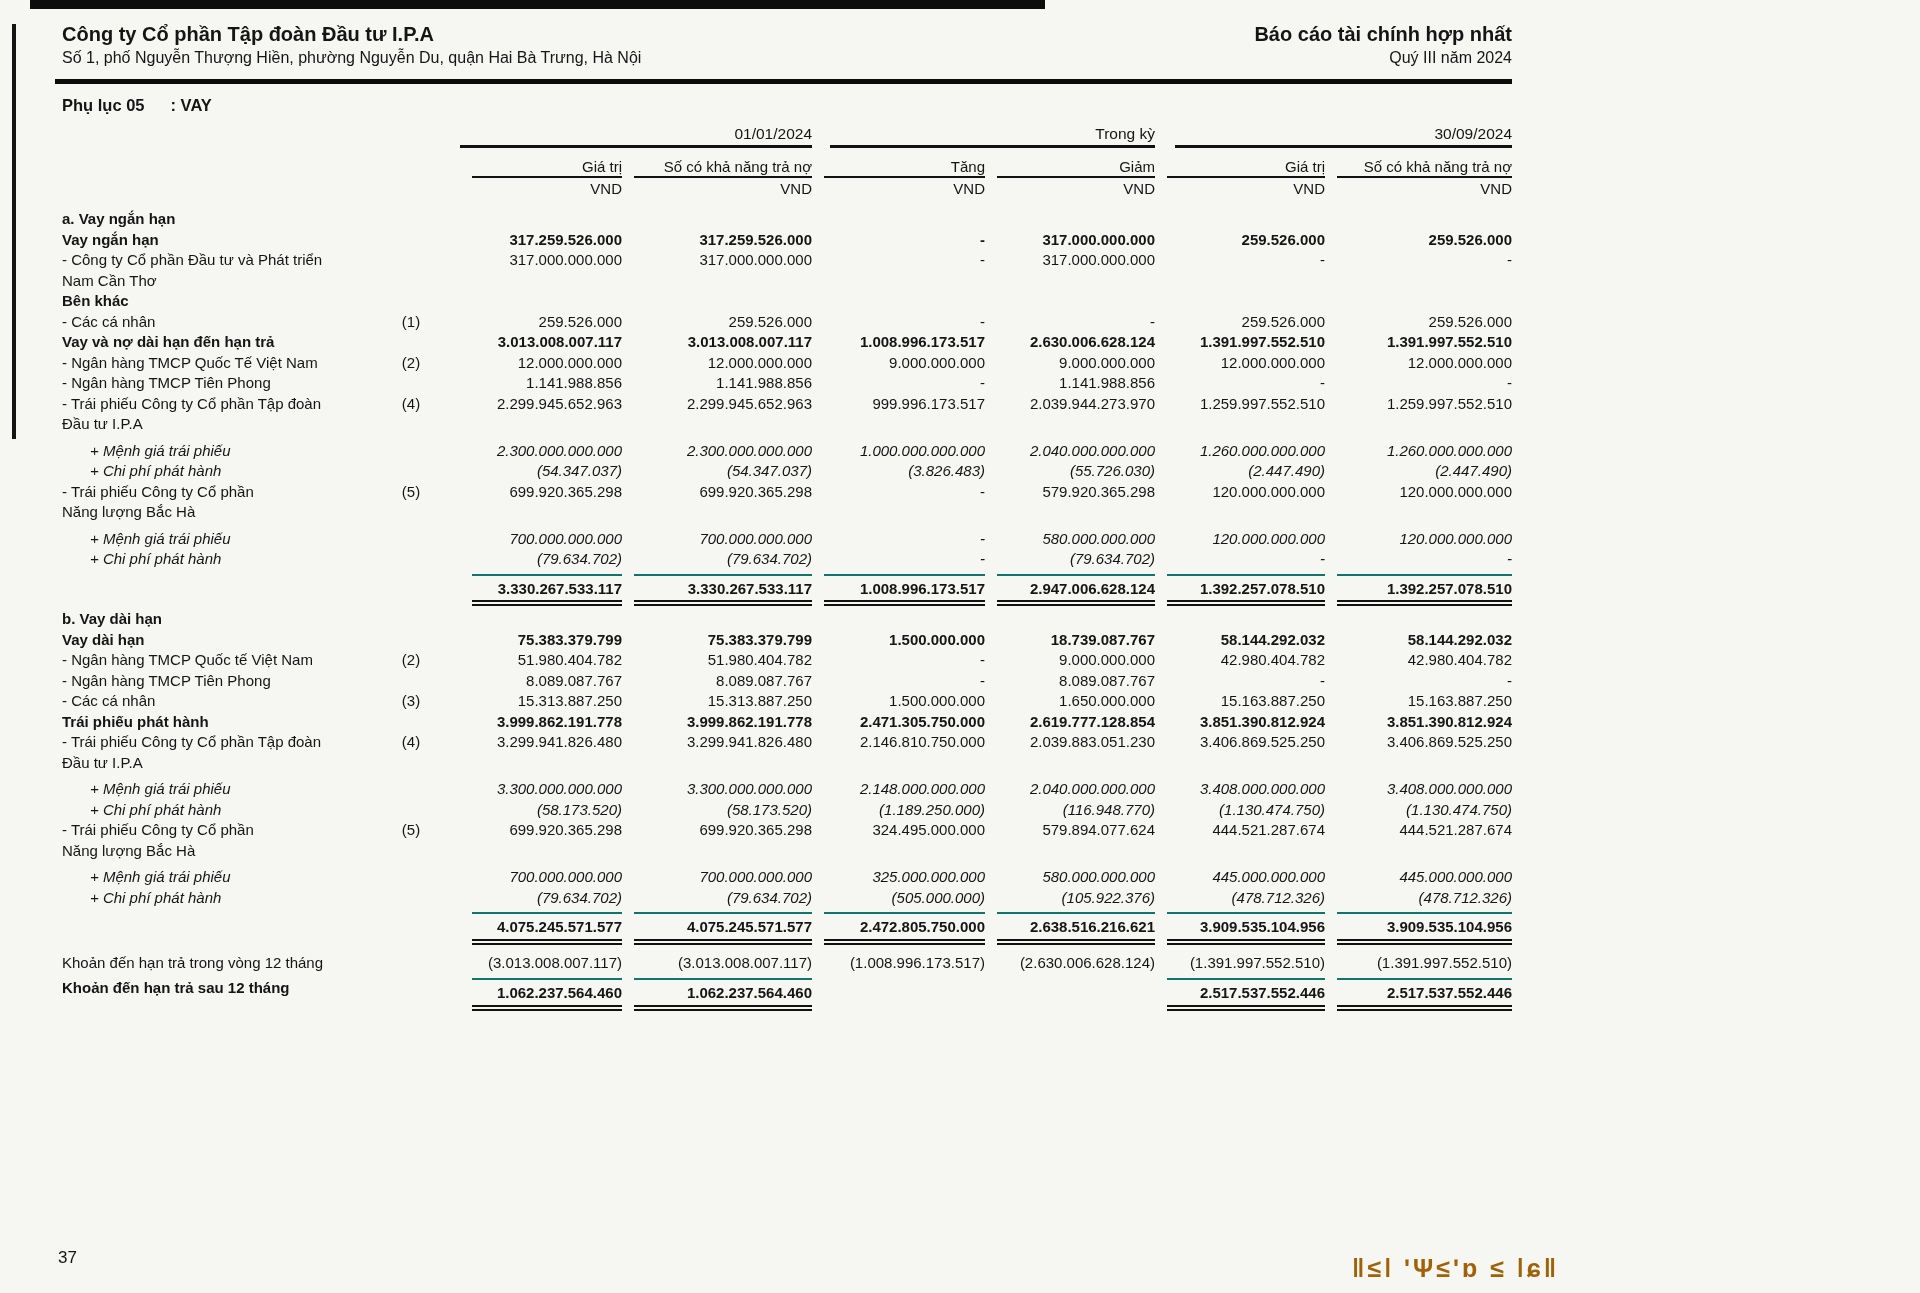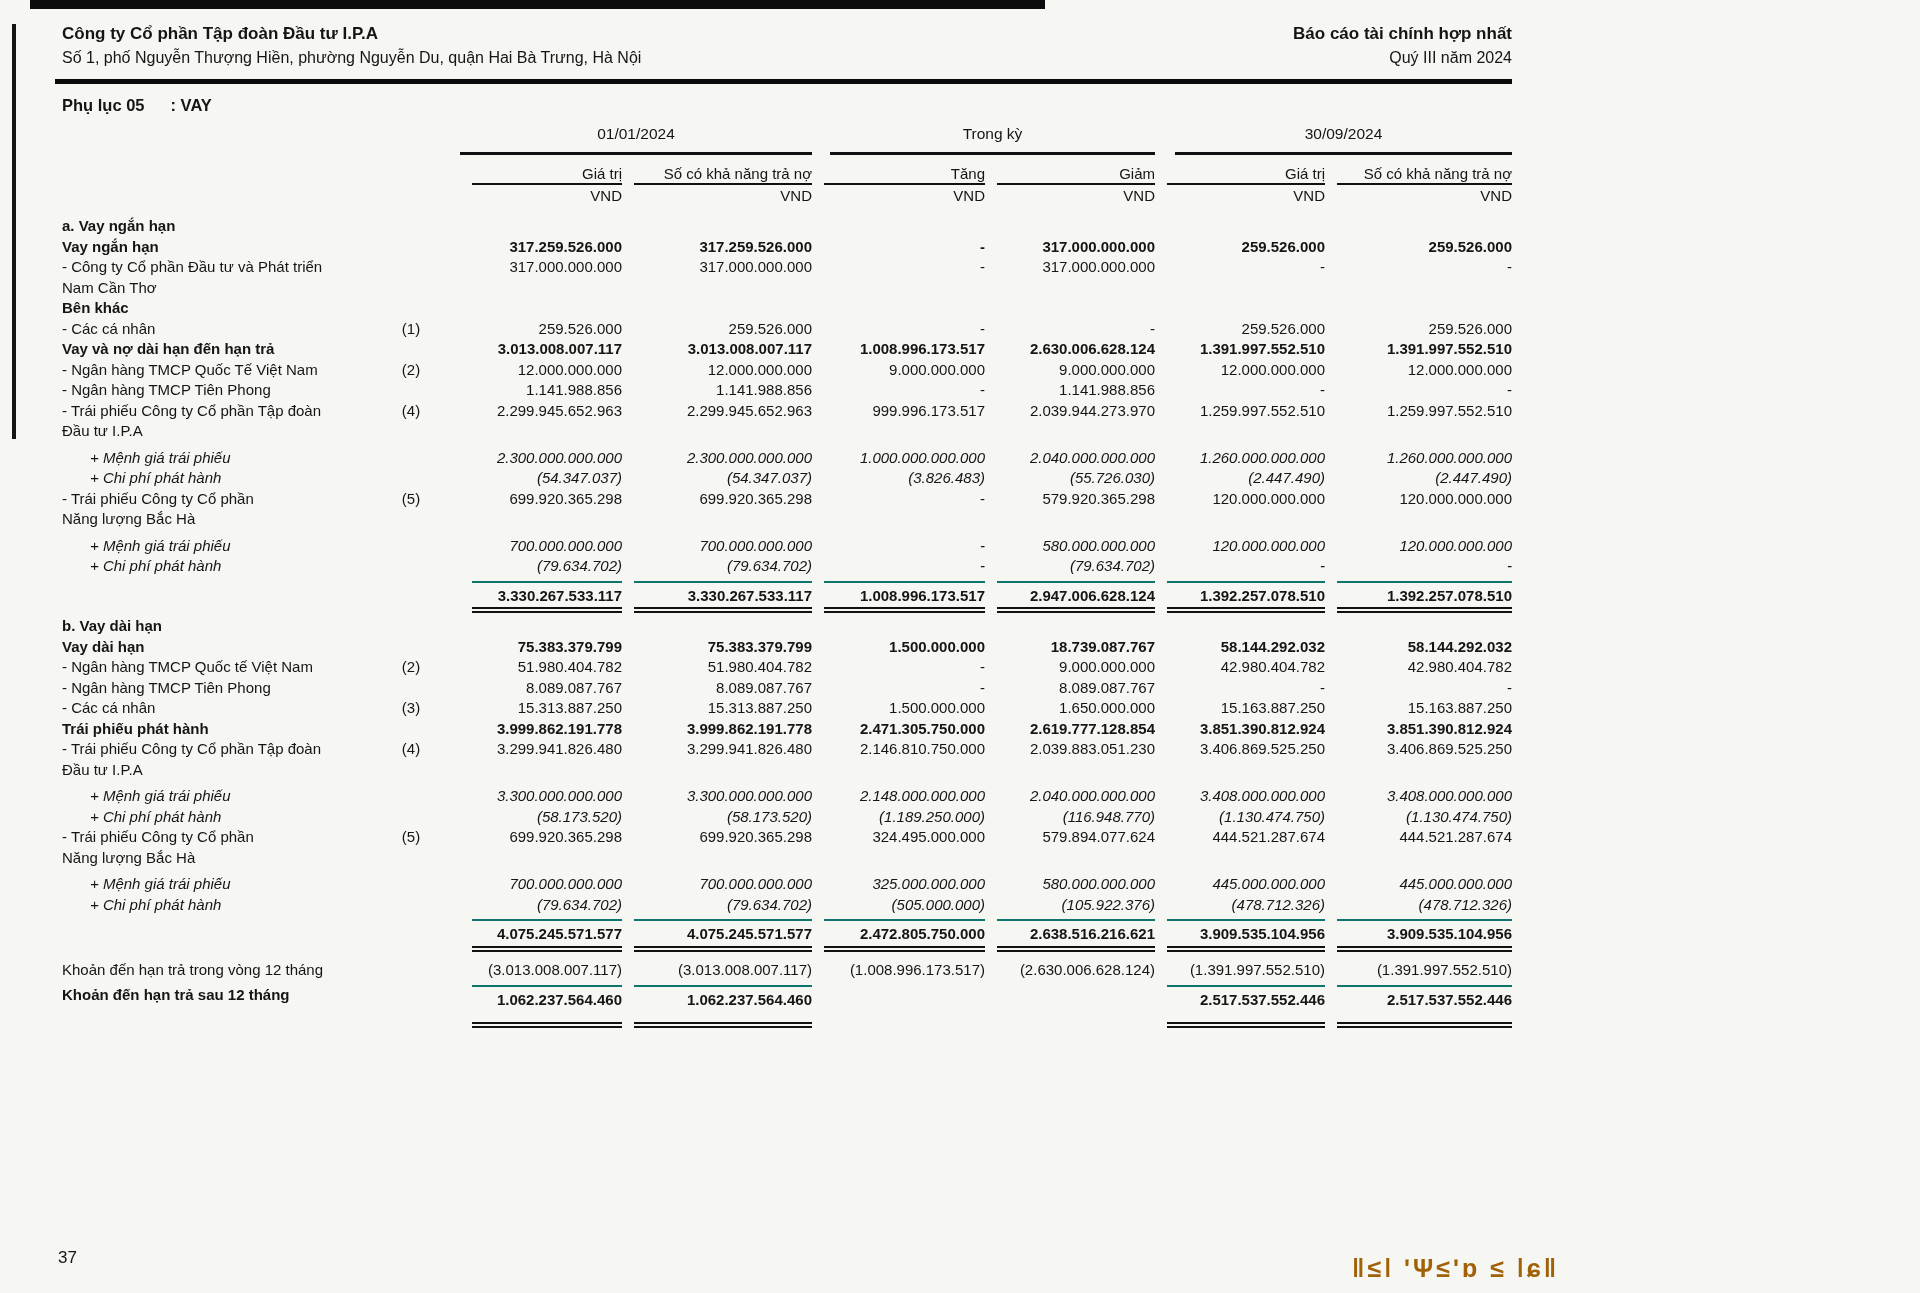--- a/index.html
+++ b/index.html
@@ -6,40 +6,40 @@
   #page{
     position:relative; width:1920px; height:1293px;
     background:#f6f6f3; color:#151515;
     font-family:"Liberation Sans", sans-serif;
     overflow:hidden;
   }
   #content{ width:1450px; margin-left:62px; }
 
   
   .tophdr{ display:flex; justify-content:space-between; padding-top:22px; }
-  .company-name,.report-title{ font-size:17px; font-weight:700; line-height:24px; }
+  .company-name,.report-title{ font-size:20px; font-weight:700; line-height:24px; }
   .company-address,.report-period{ font-size:16px; line-height:24px; }
   .hdr-right{ text-align:right; }
   .hdr-divider{ height:5px; background:#0b0b0b; margin:9px 0 0 -7px; width:1457px; }
 
   .appendix{ margin-top:12px; font-size:16.5px; font-weight:700; }
   .appendix .sep{ display:inline-block; margin-left:26px; }
 
   
   .grid{
     display:grid;
     grid-template-columns:300px 98px 162px 190px 173px 170px 170px 187px;
     align-items:start;
   }
   .val{ text-align:right; margin-left:12px; }
   .note{ text-align:center; }
 
   
   .ghead-groups{ margin-top:10px; font-size:15.5px; }
-  .ghead-groups .grp{ text-align:center; border-bottom:3px solid #111; padding-bottom:9px; }
+  .ghead-groups .grp{ text-align:right; border-bottom:3px solid #111; padding-bottom:2px; }
   .grp.g1{ grid-column:3/5; }
   .grp.g2{ grid-column:5/7; margin-left:18px; }
   .grp.g3{ grid-column:7/9; margin-left:20px; }
   .ghead-cols{ margin-top:10px; font-size:15px; }
   .ghead-cols .val{ border-bottom:2px solid #111; padding-bottom:1px; }
   .ghead-unit{ margin-top:2px; font-size:15px; }
 
   
   #rows{ margin-top:12px; }
   .row{ font-size:15px; line-height:20.5px; min-height:20.5px; }
@@ -47,21 +47,21 @@
   .row.section .lab, .row.boldrow .lab{ font-weight:700; }
   .row.boldrow .val{ font-weight:700; }
   .row.sub{ font-style:italic; }
   .row.sub .lab{ padding-left:28px; }
   .row:not(.sub) + .row.sub{ margin-top:6px; }
   .row.subtotal{ margin:4px 0 3px 0; }
   .row.subtotal .val{ font-weight:700; padding-top:3px; padding-bottom:1px; }
   .val.ruled{ border-top:2px solid #0f766e; border-bottom:6px double #111; }
   .row.due12{ margin-top:8px; margin-bottom:5px; }
   .row.final .lab, .row.final .val{ font-weight:700; }
-  .row.final .val{ padding-top:3px; padding-bottom:11px; }
+  .row.final .val{ padding-top:3px; padding-bottom:1px; }
 
   
   .artifact-topbar{ position:absolute; left:30px; top:0; width:1015px; height:9px; background:#0c0c0c; }
   .artifact-leftline{ position:absolute; left:12px; top:24px; width:4px; height:415px; background:#141414; }
   .page-number{ position:absolute; left:58px; top:1248px; font-size:17px; }
   .red-mark{
     position:absolute; left:1352px; top:1254px; height:32px; overflow:hidden;
     color:#a16207; font-size:25px; font-weight:700; letter-spacing:3px;
   }
 </style>

